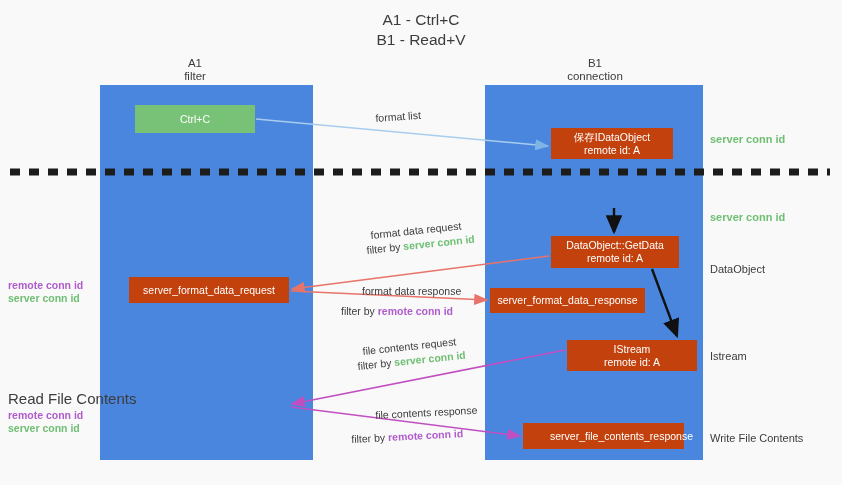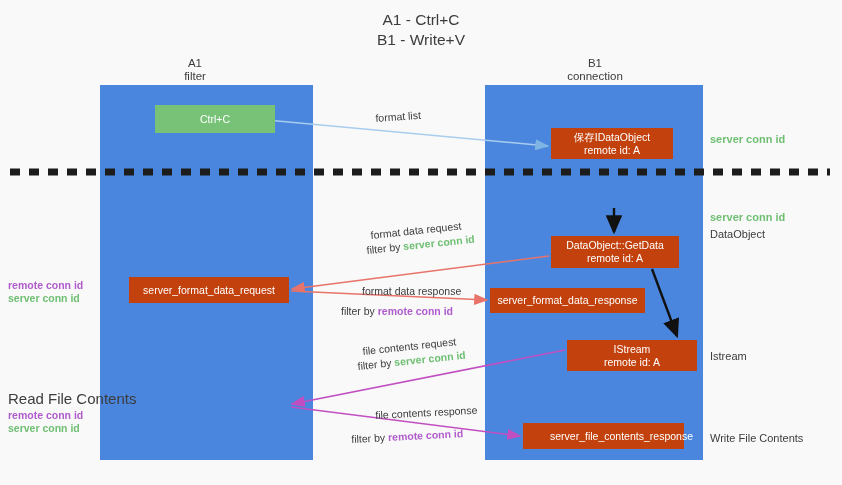--- a/index.html
+++ b/index.html
@@ -58,21 +58,21 @@
     justify-content: center;
     color: #ffffff;
     font-size: 10.5px;
     line-height: 13px;
     text-align: center;
     white-space: pre-line;
   }
   .box.green { background: #77c277; }
   .box.orange { background: #c2410c; }
 
-  #box-ctrlc   { left: 135px; top: 105px; width: 120px; height: 28px; margin-left: 20px; }
+  #box-ctrlc   { left: 135px; top: 105px; width: 120px; height: 28px; }
   #box-save    { left: 551px; top: 128px; width: 122px; height: 31px; }
   #box-ctrlv   { left: 555px; top: 180px; width: 118px; height: 27px; }
   #box-getdata { left: 551px; top: 236px; width: 128px; height: 32px; }
   #box-istream { left: 567px; top: 340px; width: 130px; height: 31px; }
   #box-fmtreq  { left: 129px; top: 277px; width: 160px; height: 26px; }
   #box-fmtresp { left: 490px; top: 288px; width: 155px; height: 25px; }
   #box-filereq { left: 129px; top: 393px; width: 160px; height: 25px; }
   #box-fileresp{ left: 523px; top: 423px; width: 161px; height: 26px; padding-left: 36px; }
 
   
@@ -80,21 +80,21 @@
     font-size: 11px;
     color: #3c3c3c;
     white-space: nowrap;
   }
   .right-note.green-b {
     color: #6fbf73;
     font-weight: bold;
   }
   #rn-conn1  { left: 710px; top: 133px; }
   #rn-conn2  { left: 710px; top: 211px; }
-  #rn-dataobj{ left: 710px; top: 228px; }
+  #rn-dataobj{ left: 710px; top: 263px; }
   #rn-istream{ left: 710px; top: 350px; }
   #rn-write  { left: 710px; top: 432px; }
 
   
   .left-note {
     font-size: 15px;
     color: #3c3c3c;
     white-space: pre-line;
     line-height: 14px;
   }
@@ -138,21 +138,21 @@
     width: 842px; height: 485px;
     pointer-events: none;
   }
 </style>
 </head>
 <body>
 
 <div id="stage">
 
   <div class="abs" id="title">A1 - Ctrl+C
-B1 - Write+V</div>
+B1 - Read+V</div>
 
   <div class="abs lane" id="lane-a"></div>
   <div class="abs lane" id="lane-b"></div>
 
   <div class="abs col-head" id="head-a1">A1
 filter</div>
   <div class="abs col-head" id="head-b1">B1
 connection</div>
 
   <svg class="abs" id="overlay" viewBox="0 0 842 485">

